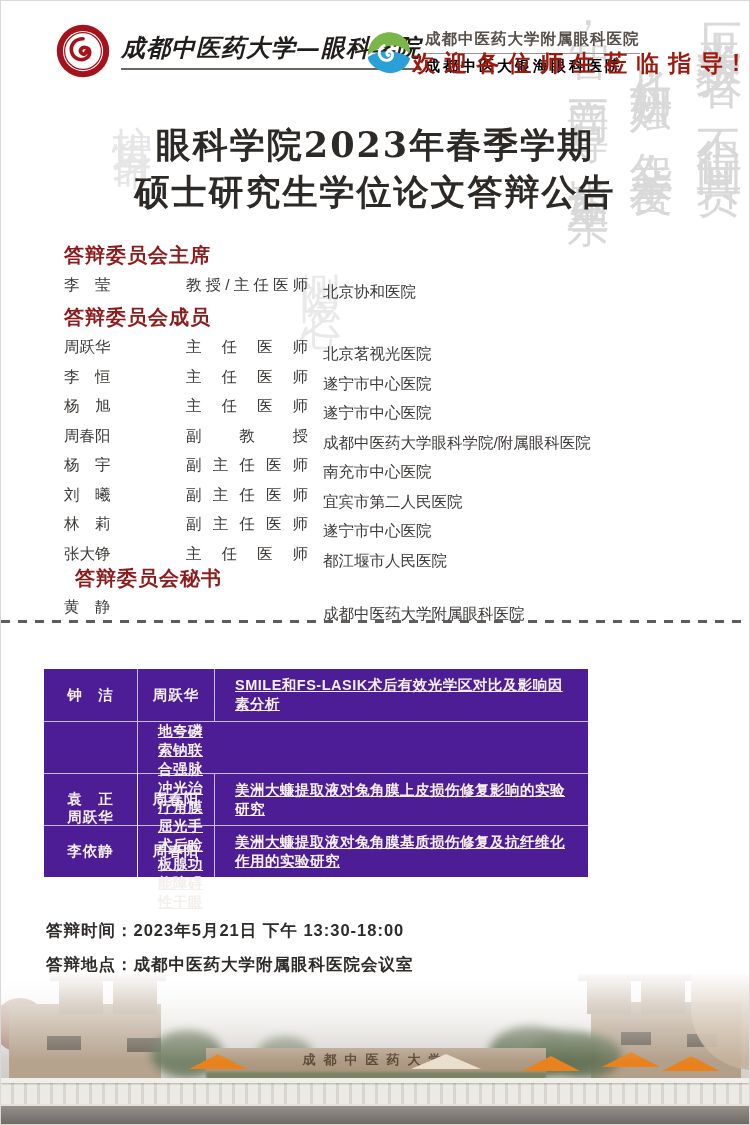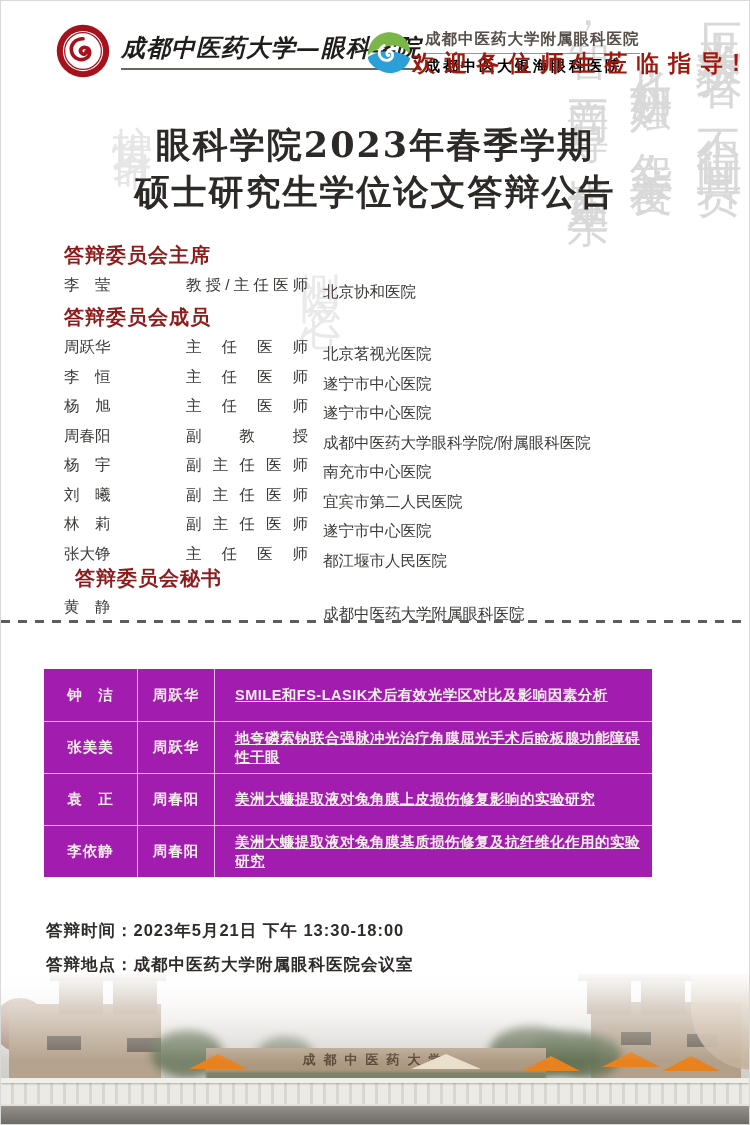--- a/index.html
+++ b/index.html
@@ -61,22 +61,22 @@
   
   .tbl-head{
     position:absolute; top:637px; left:43px; width:664px; height:24px; z-index:2;
     display:grid; grid-template-columns:94px 77px 1fr;
   }
   .tbl-head .hcell{
     display:flex; align-items:center; justify-content:center;
     font-size:18.5px; font-weight:bold; color:#8e1b1c; letter-spacing:2px;
   }
   .tbl{
-    position:absolute; top:668px; left:43px; width:608px; z-index:2;
-    background:#a21caf;
+    position:absolute; top:668px; left:43px; width:544px; z-index:2;
+    background:#4c1d95;
   }
   .trow{ display:grid; grid-template-columns:94px 77px 1fr; height:52px; }
   .trow + .trow{ border-top:1px solid rgba(255,255,255,.7); }
   .tcell{ display:flex; align-items:center; justify-content:center;
           color:#f4efeb; font-size:14.5px; font-weight:600; letter-spacing:1px; }
   .tcell.c1,.tcell.c2{ border-right:1px solid rgba(255,255,255,.7); }
   .tcell.c3{ justify-content:flex-start; padding:0 12px 0 20px; letter-spacing:0.5px;text-decoration:underline; }
   
   .f-line{ position:absolute; left:45px; z-index:3; font-size:16.5px; font-weight:bold; color:#2e2b29; letter-spacing:1px; }
   .f-time{ top:919px; } .f-loc{ top:953px; }
@@ -224,21 +224,20 @@
 
   <div class="dash"></div>
 
   <div class="tbl">
     <div class="trow">
       <div class="tcell c1">钟　洁</div>
       <div class="tcell c2">周跃华</div>
       <div class="tcell c3">SMILE和FS-LASIK术后有效光学区对比及影响因素分析</div>
     </div>
     <div class="trow">
-      <div class="tcell c1">张美美</div>
       <div class="tcell c2">周跃华</div>
       <div class="tcell c3">地夸磷索钠联合强脉冲光治疗角膜屈光手术后睑板腺功能障碍性干眼</div>
     </div>
     <div class="trow">
       <div class="tcell c1">袁　正</div>
       <div class="tcell c2">周春阳</div>
       <div class="tcell c3">美洲大蠊提取液对兔角膜上皮损伤修复影响的实验研究</div>
     </div>
     <div class="trow">
       <div class="tcell c1">李依静</div>

